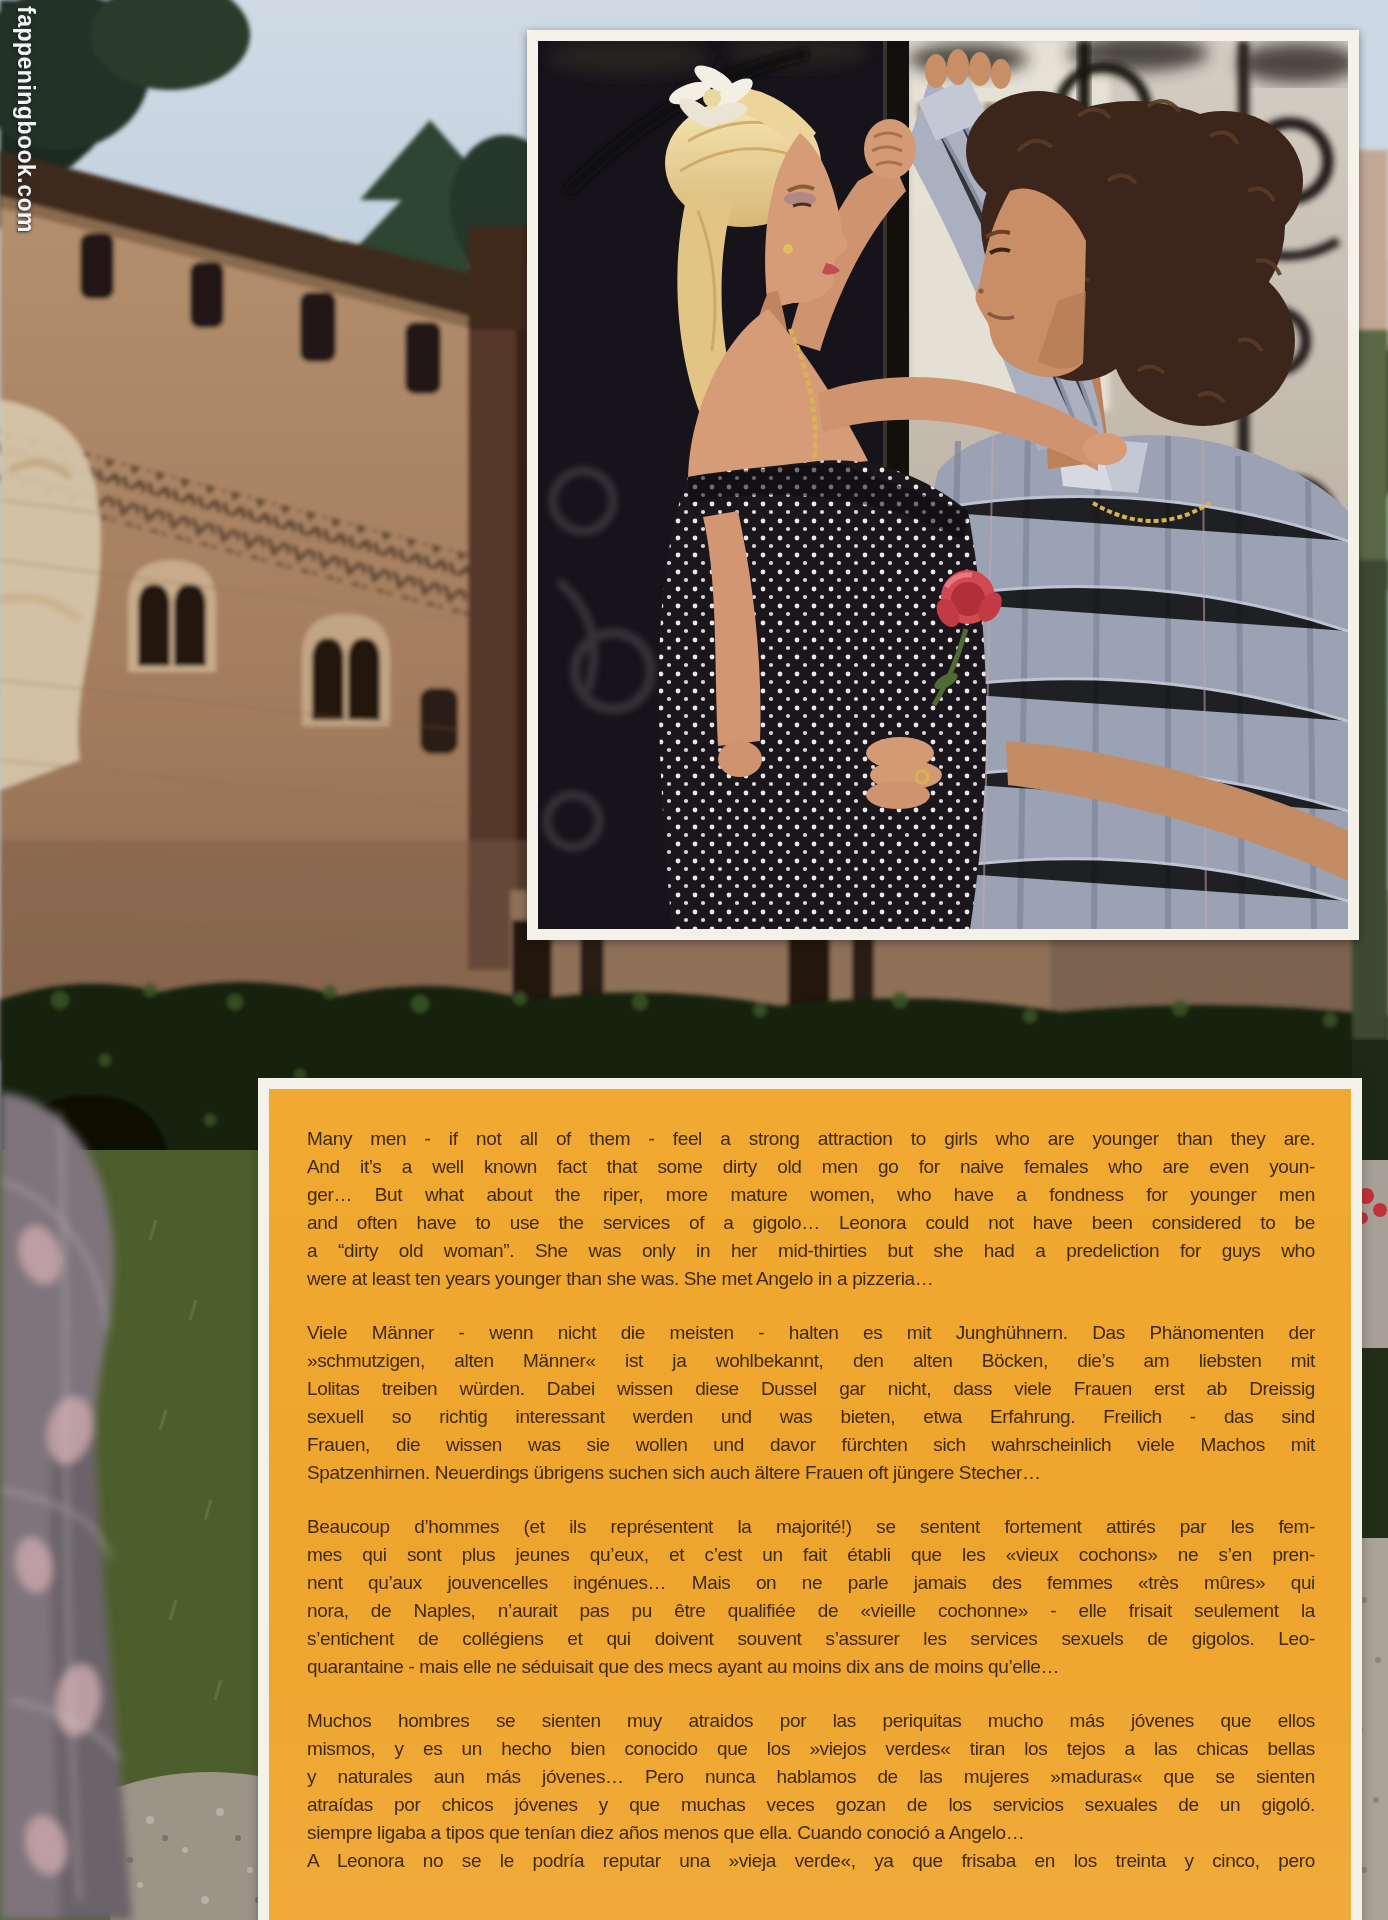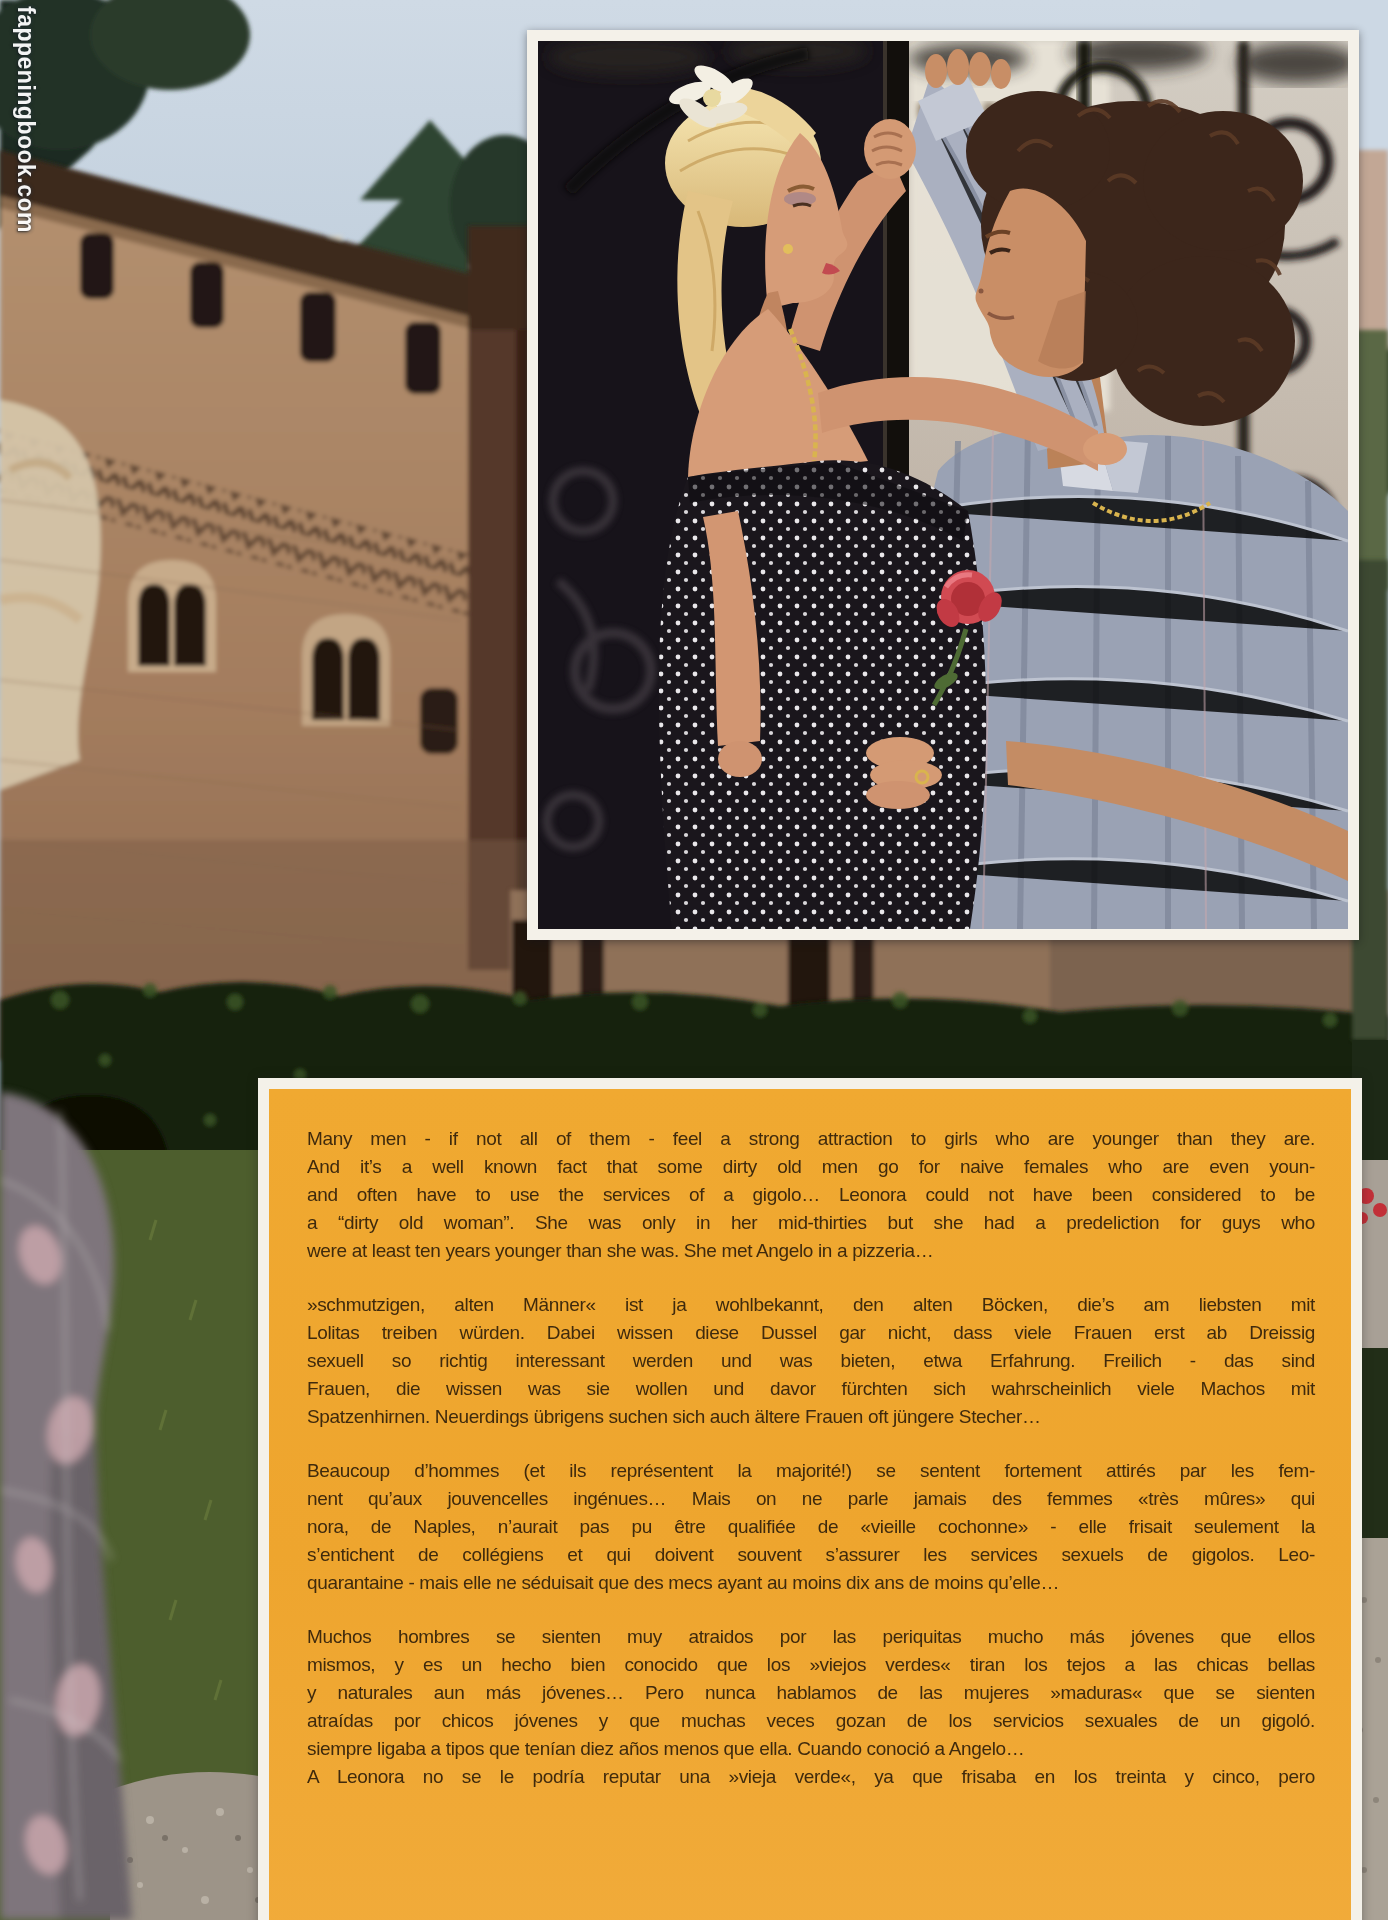--- a/index.html
+++ b/index.html
@@ -456,33 +456,36 @@
         <ellipse cx="452" cy="566" rx="10" ry="16" fill="#c23a44" transform="rotate(30 452 566)"></ellipse>
         <ellipse cx="410" cy="572" rx="10" ry="15" fill="#c23a44" transform="rotate(-30 410 572)"></ellipse>
       </g>
     </svg>
   </figure>
 
   <section class="panel">
     <div class="para">
         <div class="line">Many men - if not all of them - feel a strong attraction to girls who are younger than they are.</div>
         <div class="line">And it’s a well known fact that some dirty old men go for naive females who are even youn-</div>
+        <div class="line">ger… But what about the riper, more mature women, who have a fondness for younger men</div>
         <div class="line">and often have to use the services of a gigolo… Leonora could not have been considered to be</div>
         <div class="line">a “dirty old woman”. She was only in her mid-thirties but she had a predeliction for guys who</div>
         <div class="line last">were at least ten years younger than she was. She met Angelo in a pizzeria…</div>
       </div>
     <div class="para">
+        <div class="line">Viele Männer - wenn nicht die meisten - halten es mit Junghühnern. Das Phänomenten der</div>
         <div class="line">»schmutzigen, alten Männer« ist ja wohlbekannt, den alten Böcken, die’s am liebsten mit</div>
         <div class="line">Lolitas treiben würden. Dabei wissen diese Dussel gar nicht, dass viele Frauen erst ab Dreissig</div>
         <div class="line">sexuell so richtig interessant werden und was bieten, etwa Erfahrung. Freilich - das sind</div>
         <div class="line">Frauen, die wissen was sie wollen und davor fürchten sich wahrscheinlich viele Machos mit</div>
         <div class="line last">Spatzenhirnen. Neuerdings übrigens suchen sich auch ältere Frauen oft jüngere Stecher…</div>
       </div>
     <div class="para">
         <div class="line">Beaucoup d’hommes (et ils représentent la majorité!) se sentent fortement attirés par les fem-</div>
+        <div class="line">mes qui sont plus jeunes qu’eux, et c’est un fait établi que les «vieux cochons» ne s’en pren-</div>
         <div class="line">nent qu’aux jouvencelles ingénues… Mais on ne parle jamais des femmes «très mûres» qui</div>
         <div class="line">nora, de Naples, n’aurait pas pu être qualifiée de «vieille cochonne» - elle frisait seulement la</div>
         <div class="line">s’entichent de collégiens et qui doivent souvent s’assurer les services sexuels de gigolos. Leo-</div>
         <div class="line last">quarantaine - mais elle ne séduisait que des mecs ayant au moins dix ans de moins qu’elle…</div>
       </div>
     <div class="para">
         <div class="line">Muchos hombres se sienten muy atraidos por las periquitas mucho más jóvenes que ellos</div>
         <div class="line">mismos, y es un hecho bien conocido que los »viejos verdes« tiran los tejos a las chicas bellas</div>
         <div class="line">y naturales aun más jóvenes… Pero nunca hablamos de las mujeres »maduras« que se sienten</div>
         <div class="line">atraídas por chicos jóvenes y que muchas veces gozan de los servicios sexuales de un gigoló.</div>

